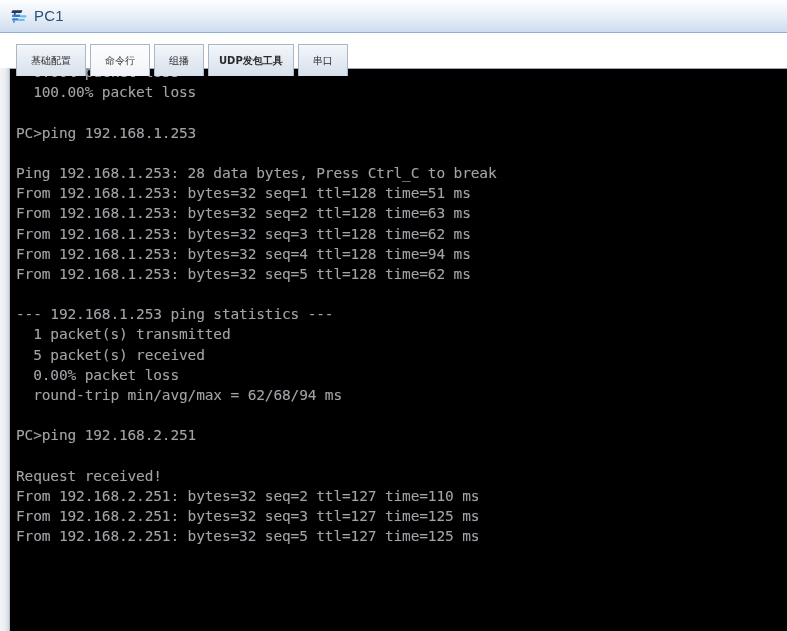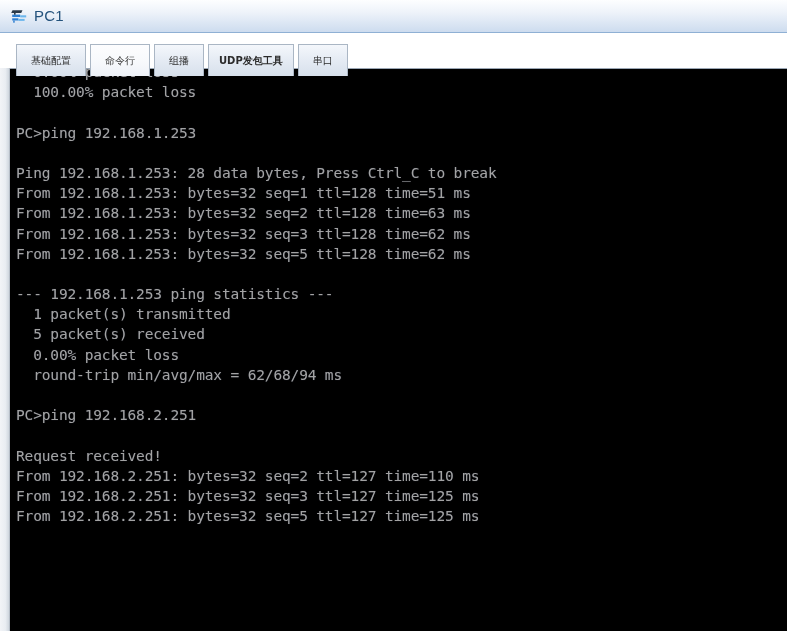--- a/index.html
+++ b/index.html
@@ -180,20 +180,21 @@
         <div class="term-scroll" id="term-scroll">
             <div class="term-line">  0.00% packet loss</div>
             <div class="term-line">  100.00% packet loss</div>
             <div class="term-line blank"></div>
             <div class="term-line">PC&gt;ping 192.168.1.253</div>
             <div class="term-line blank"></div>
             <div class="term-line">Ping 192.168.1.253: 28 data bytes, Press Ctrl_C to break</div>
             <div class="term-line">From 192.168.1.253: bytes=32 seq=1 ttl=128 time=51 ms</div>
             <div class="term-line">From 192.168.1.253: bytes=32 seq=2 ttl=128 time=63 ms</div>
             <div class="term-line">From 192.168.1.253: bytes=32 seq=3 ttl=128 time=62 ms</div>
+            <div class="term-line">From 192.168.1.253: bytes=32 seq=4 ttl=128 time=94 ms</div>
             <div class="term-line">From 192.168.1.253: bytes=32 seq=5 ttl=128 time=62 ms</div>
             <div class="term-line blank"></div>
             <div class="term-line">--- 192.168.1.253 ping statistics ---</div>
             <div class="term-line">  1 packet(s) transmitted</div>
             <div class="term-line">  5 packet(s) received</div>
             <div class="term-line">  0.00% packet loss</div>
             <div class="term-line">  round-trip min/avg/max = 62/68/94 ms</div>
             <div class="term-line blank"></div>
             <div class="term-line">PC&gt;ping 192.168.2.251</div>
             <div class="term-line blank"></div>

